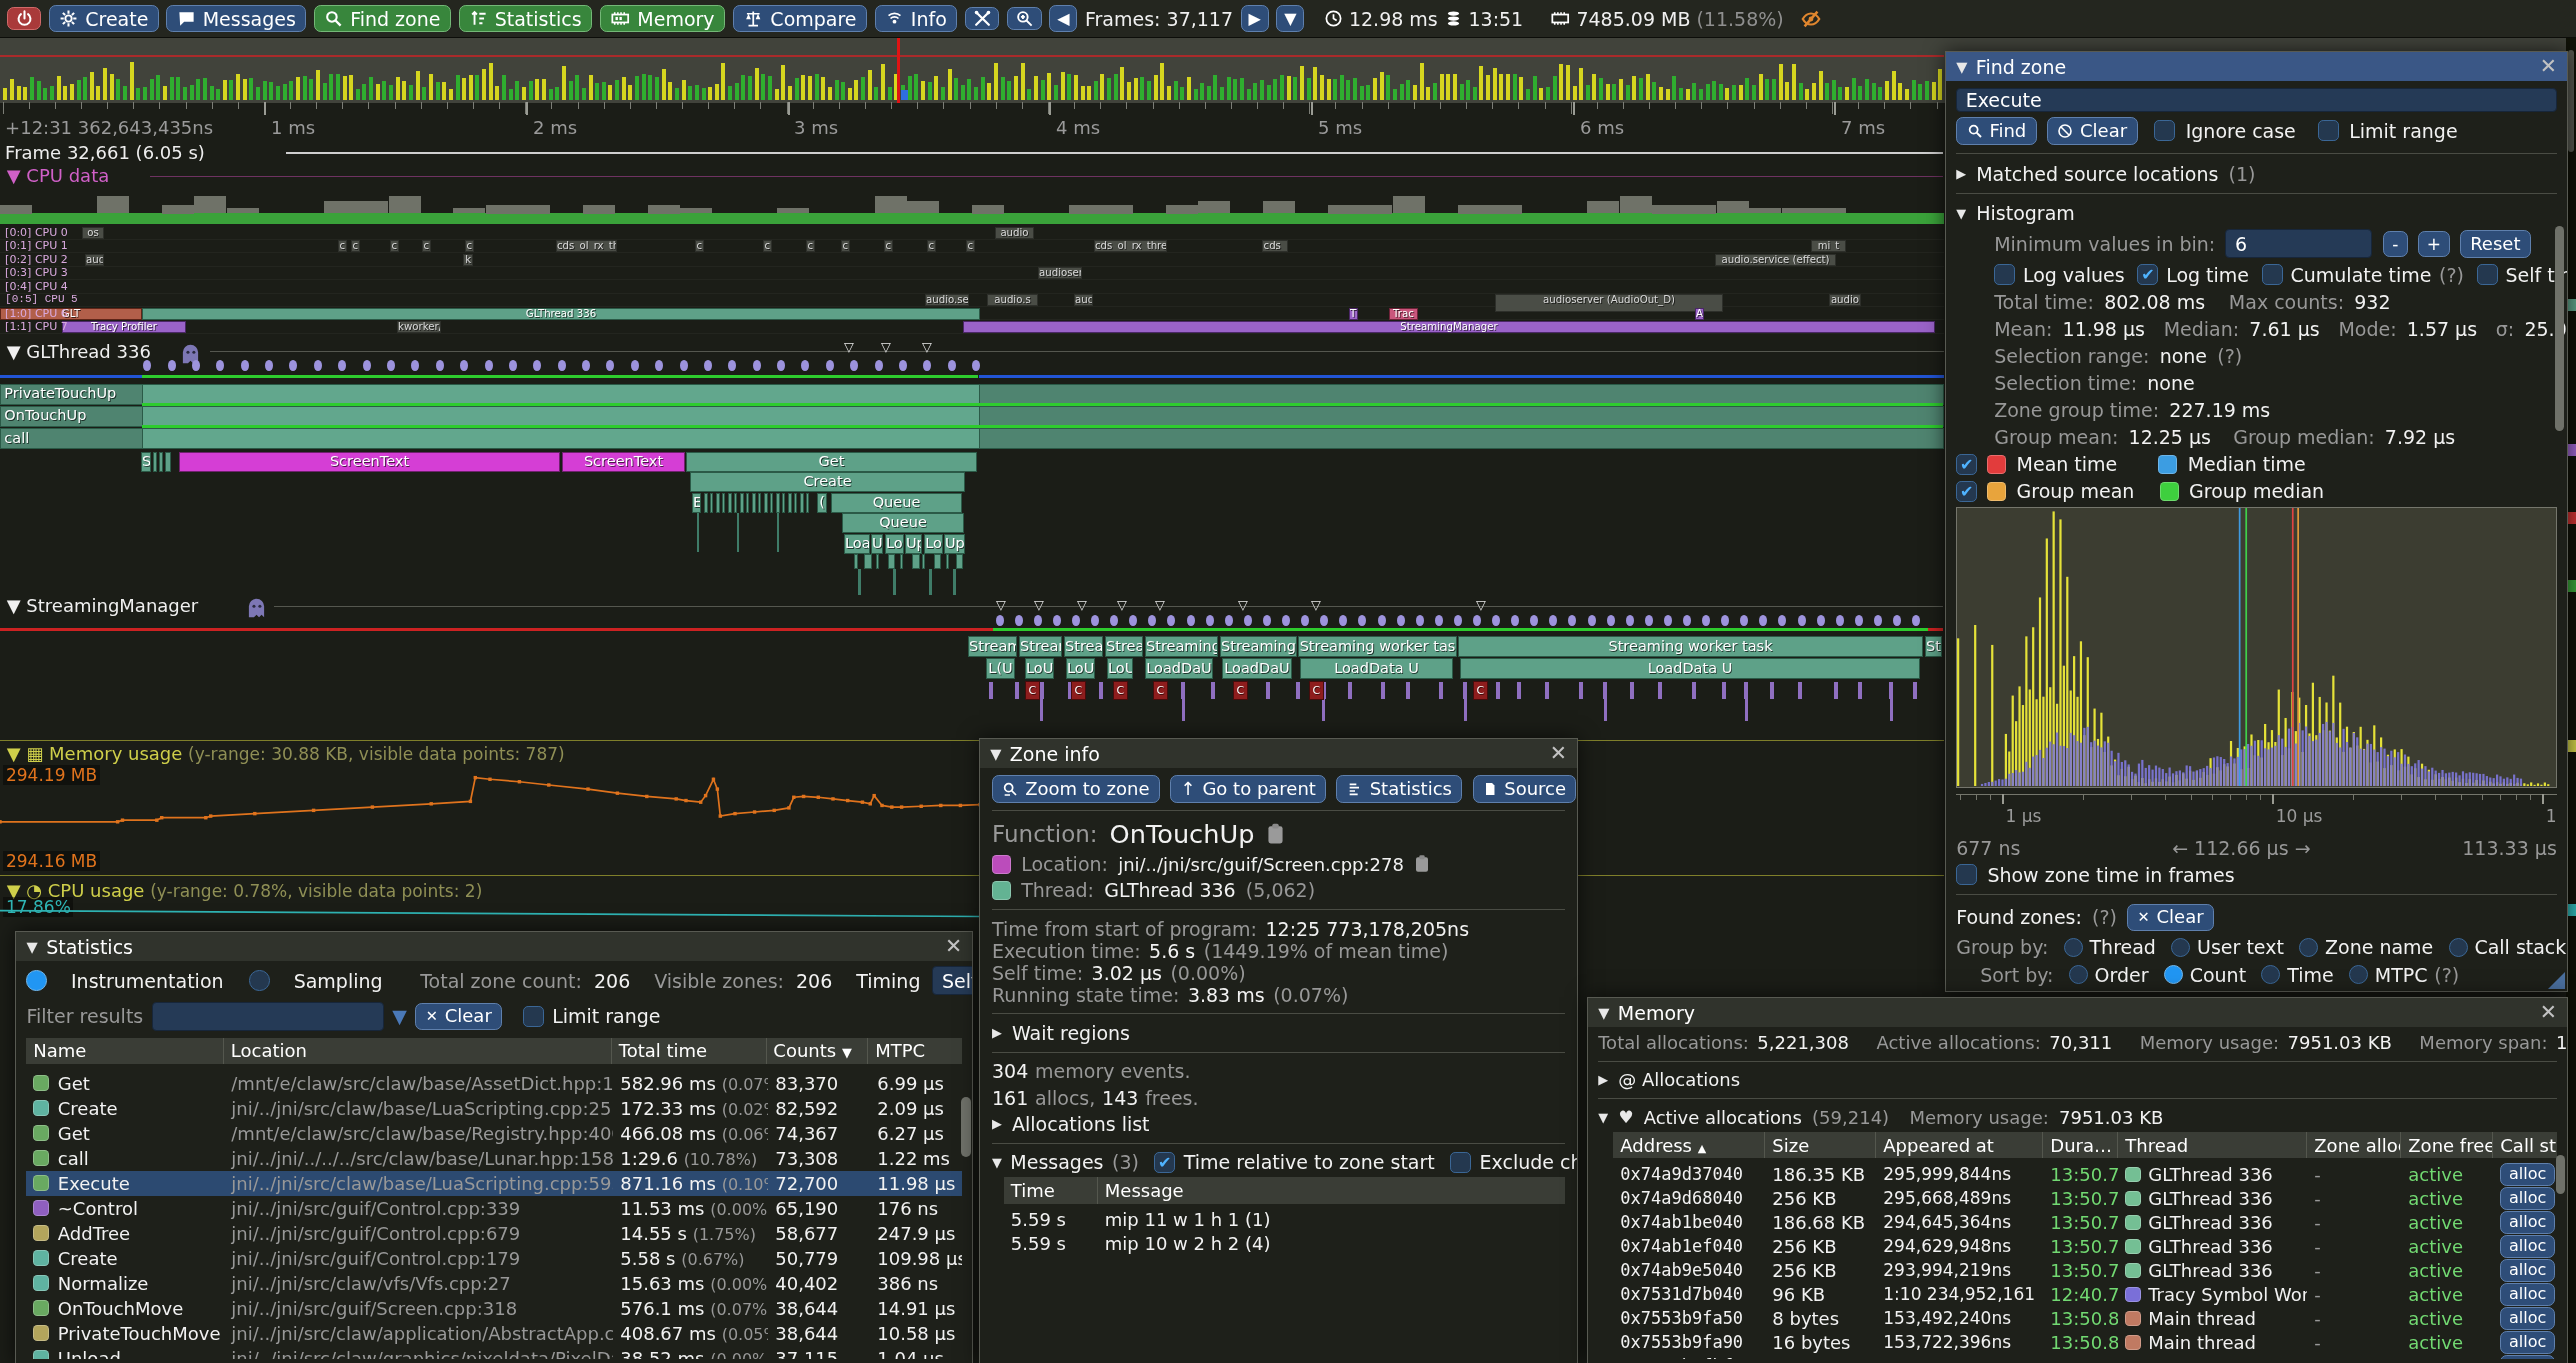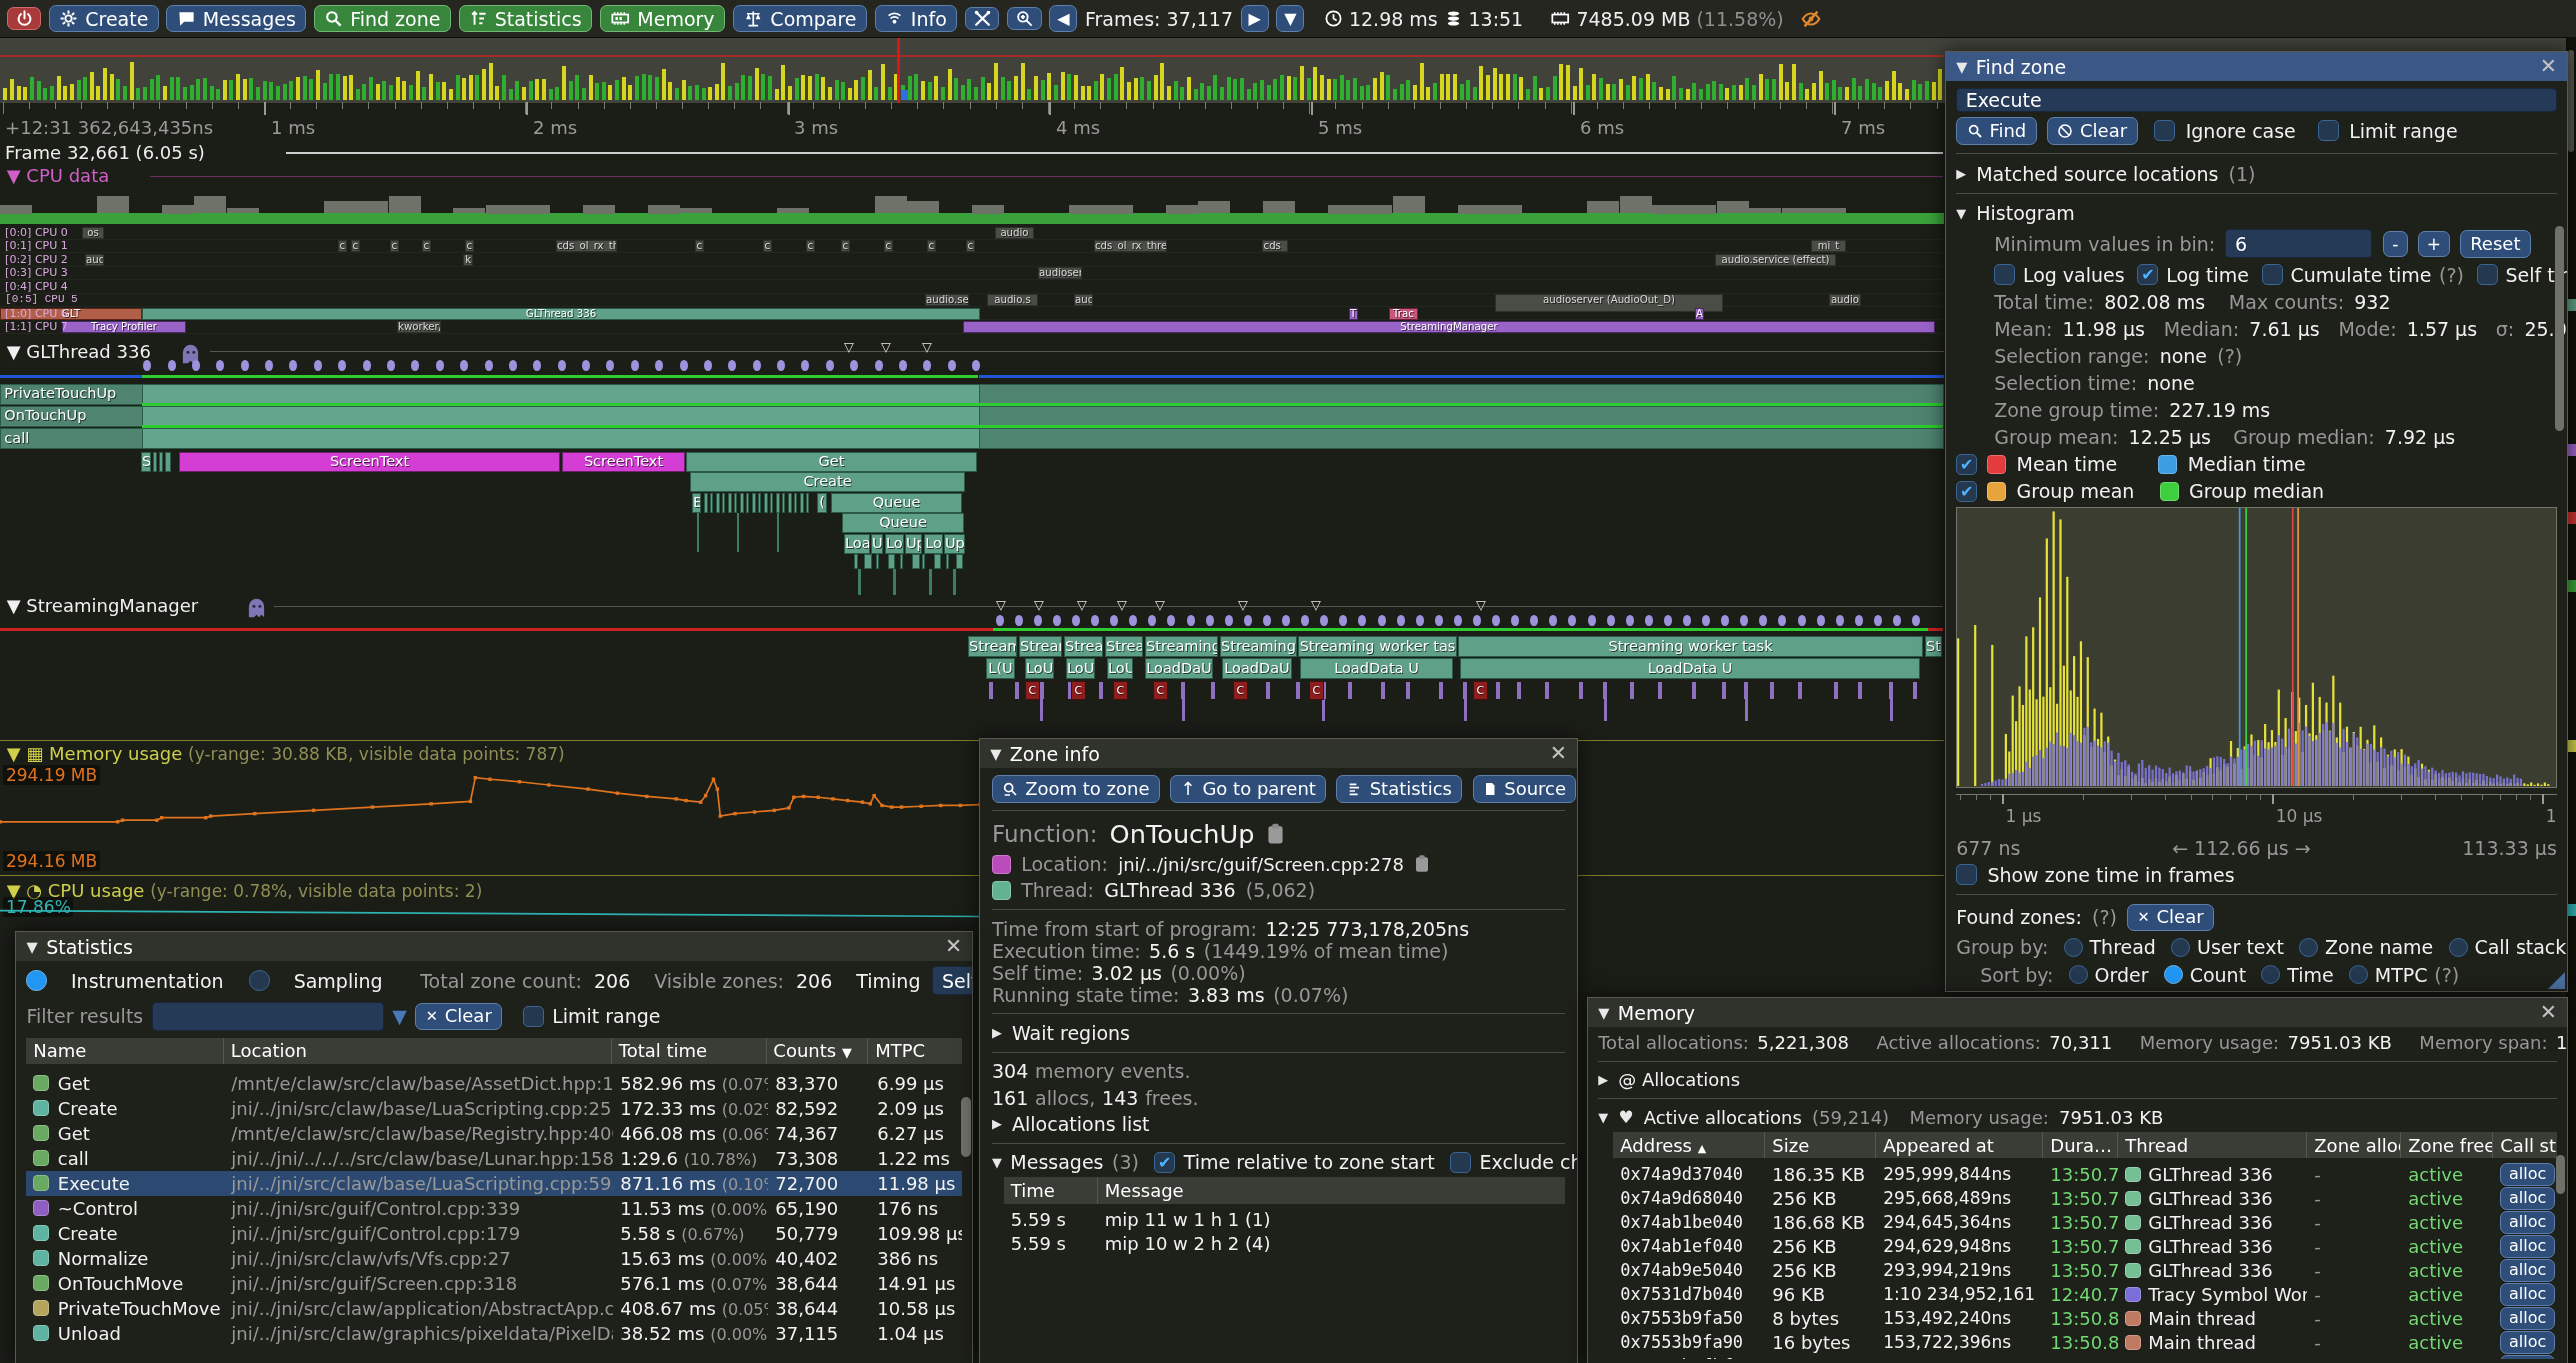--- a/index.html
+++ b/index.html
@@ -1068,20 +1068,30 @@
        <span class="csq" style="width:16px;height:16px;background:#8f5fc0;"></span>
        <span class="w">~Control</span>
             </span>
      <span class="cell g" style="width:389px;">jni/../jni/src/guif/Control.cpp:339</span>
      <span class="cell" style="width:155px;"><span class="w">11.53 ms</span> <span class="g" style="font-size:16px;">(0.00%)</span></span>
      <span class="cell w" style="width:102px;">65,190</span>
      <span class="cell w" style="width:94px;">176 ns</span>
           </div>
           <div class="trow">
             <span class="cell" style="width:198px;display:flex;align-items:center;gap:8.5px;">
+       <span class="csq" style="width:16px;height:16px;background:#b3a55c;"></span>
+       <span class="w">AddTree</span>
+            </span>
+     <span class="cell g" style="width:389px;">jni/../jni/src/guif/Control.cpp:679</span>
+     <span class="cell" style="width:155px;"><span class="w">14.55 s</span> <span class="g" style="font-size:16px;">(1.75%)</span></span>
+     <span class="cell w" style="width:102px;">58,677</span>
+     <span class="cell w" style="width:94px;">247.9 μs</span>
+          </div>
+          <div class="trow">
+            <span class="cell" style="width:198px;display:flex;align-items:center;gap:8.5px;">
        <span class="csq" style="width:16px;height:16px;background:#5fb3a1;"></span>
        <span class="w">Create</span>
             </span>
      <span class="cell g" style="width:389px;">jni/../jni/src/guif/Control.cpp:179</span>
      <span class="cell" style="width:155px;"><span class="w">5.58 s</span> <span class="g" style="font-size:16px;">(0.67%)</span></span>
      <span class="cell w" style="width:102px;">50,779</span>
      <span class="cell w" style="width:94px;">109.98 μs</span>
           </div>
           <div class="trow">
             <span class="cell" style="width:198px;display:flex;align-items:center;gap:8.5px;">

